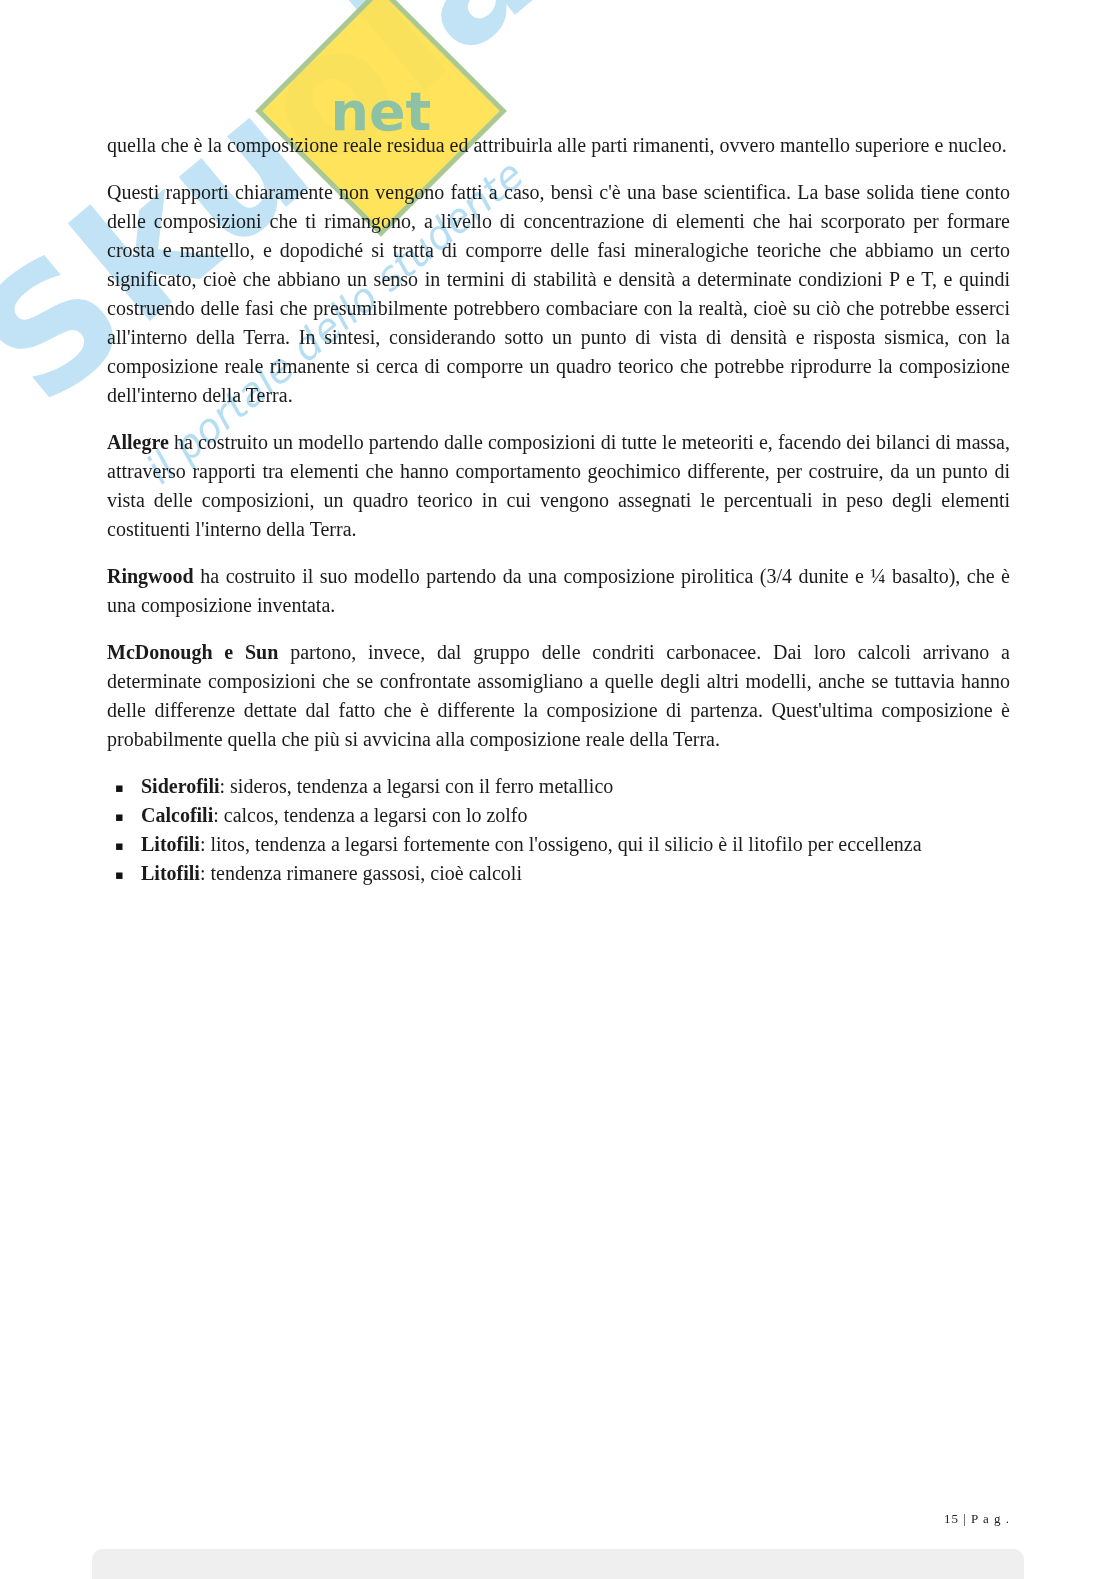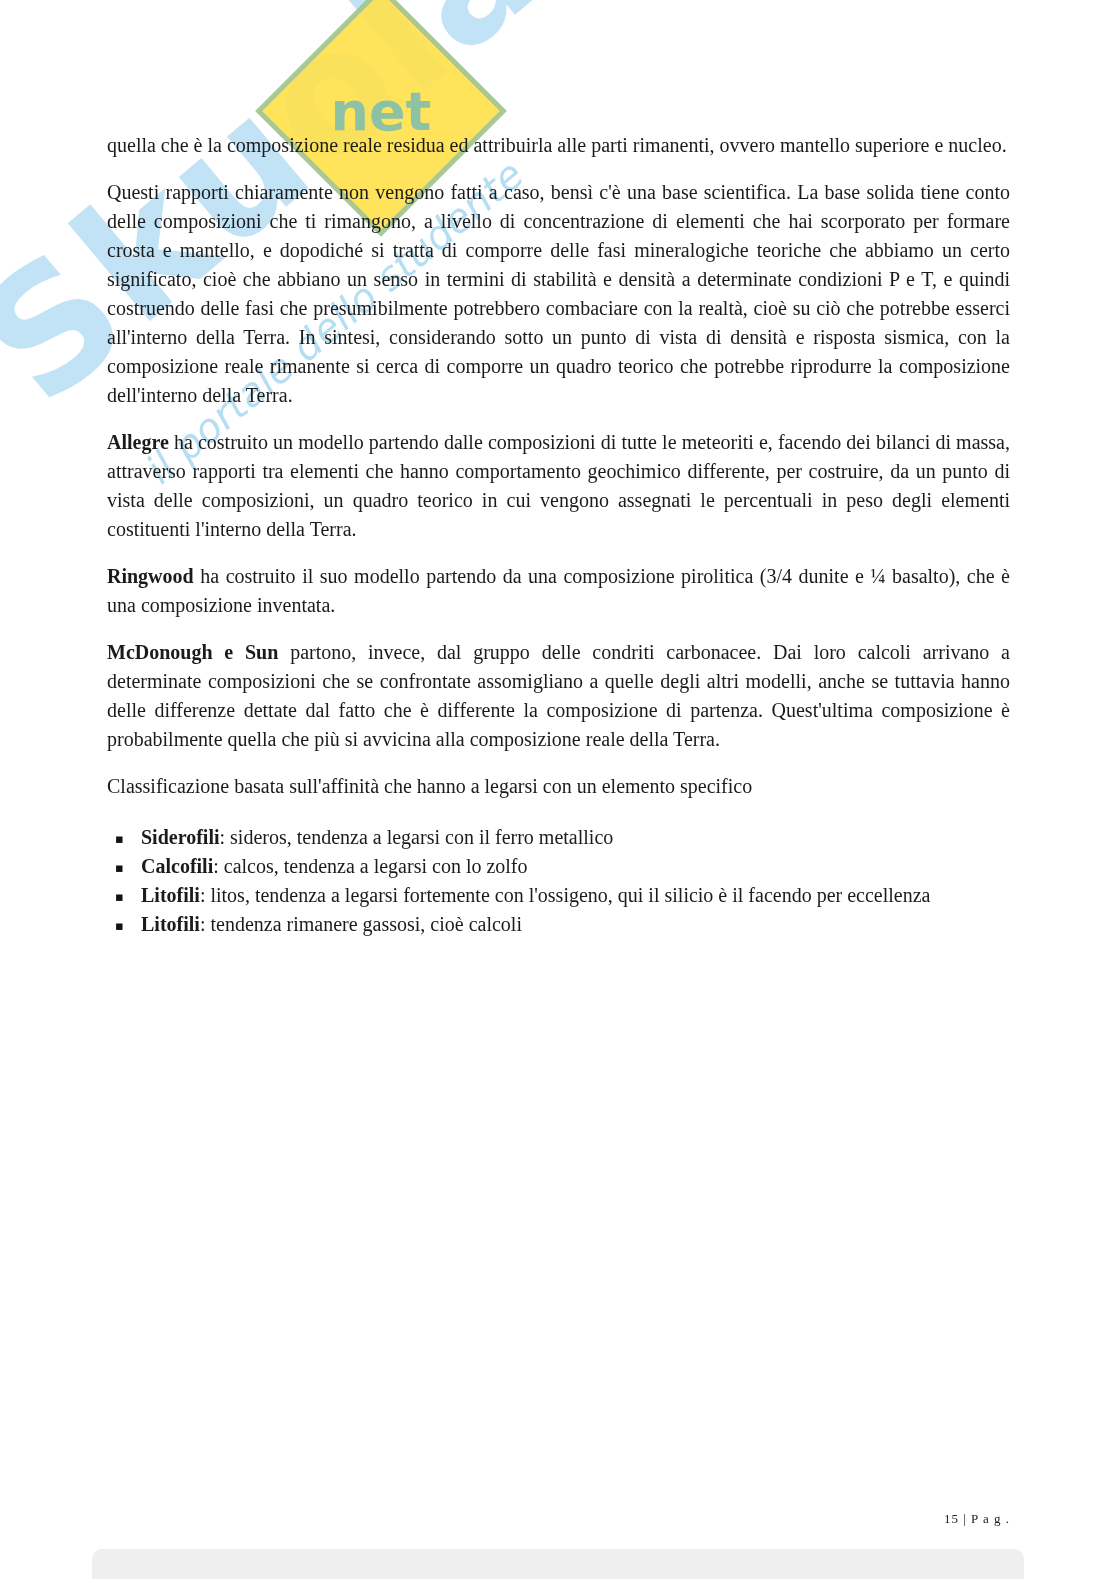--- a/index.html
+++ b/index.html
@@ -103,31 +103,30 @@
     <p>quella che è la composizione reale residua ed attribuirla alle parti rimanenti, ovvero mantello superiore e nucleo.</p>
 
     <p>Questi rapporti chiaramente non vengono fatti a caso, bensì c'è una base scientifica. La base solida tiene conto delle composizioni che ti rimangono, a livello di concentrazione di elementi che hai scorporato per formare crosta e mantello, e dopodiché si tratta di comporre delle fasi mineralogiche teoriche che abbiamo un certo significato, cioè che abbiano un senso in termini di stabilità e densità a determinate condizioni P e T, e quindi costruendo delle fasi che presumibilmente potrebbero combaciare con la realtà, cioè su ciò che potrebbe esserci all'interno della Terra. In sintesi, considerando sotto un punto di vista di densità e risposta sismica, con la composizione reale rimanente si cerca di comporre un quadro teorico che potrebbe riprodurre la composizione dell'interno della Terra.</p>
 
     <p><b class="lead">Allegre</b><span> ha costruito un modello partendo dalle composizioni di tutte le meteoriti e, facendo dei bilanci di massa, attraverso rapporti tra elementi che hanno comportamento geochimico differente, per costruire, da un punto di vista delle composizioni, un quadro teorico in cui vengono assegnati le percentuali in peso degli elementi costituenti l'interno della Terra.</span></p>
 
     <p><b class="lead">Ringwood</b><span> ha costruito il suo modello partendo da una composizione pirolitica (3/4 dunite e ¼ basalto), che è una composizione inventata.</span></p>
 
     <p><b class="lead">McDonough e Sun</b><span> partono, invece, dal gruppo delle condriti carbonacee. Dai loro calcoli arrivano a determinate composizioni che se confrontate assomigliano a quelle degli altri modelli, anche se tuttavia hanno delle differenze dettate dal fatto che è differente la composizione di partenza. Quest'ultima composizione è probabilmente quella che più si avvicina alla composizione reale della Terra.</span></p>
 
-    <p class="section-subheading">Classificazione basata sull'affinità che hanno a legarsi con un elemento specifico</p>
 
     <ul class="goldschmidt">
       <li>
         <span class="bullet">▪</span><b class="lead">Siderofili</b><span>: sideros, tendenza a legarsi con il ferro metallico</span>
       </li>
       <li>
         <span class="bullet">▪</span><b class="lead">Calcofili</b><span>: calcos, tendenza a legarsi con lo zolfo</span>
       </li>
       <li>
-        <span class="bullet">▪</span><b class="lead">Litofili</b><span>: litos, tendenza a legarsi fortemente con l'ossigeno, qui il silicio è il facendo per eccellenza</span>
+        <span class="bullet">▪</span><b class="lead">Litofili</b><span>: litos, tendenza a legarsi fortemente con l'ossigeno, qui il silicio è il litofilo per eccellenza</span>
       </li>
       <li>
         <span class="bullet">▪</span><b class="lead">Litofili</b><span>: tendenza rimanere gassosi, cioè calcoli</span>
       </li>
     </ul>
 
   </div>
 
   <div class="footer">15 | P a g .</div>
 

